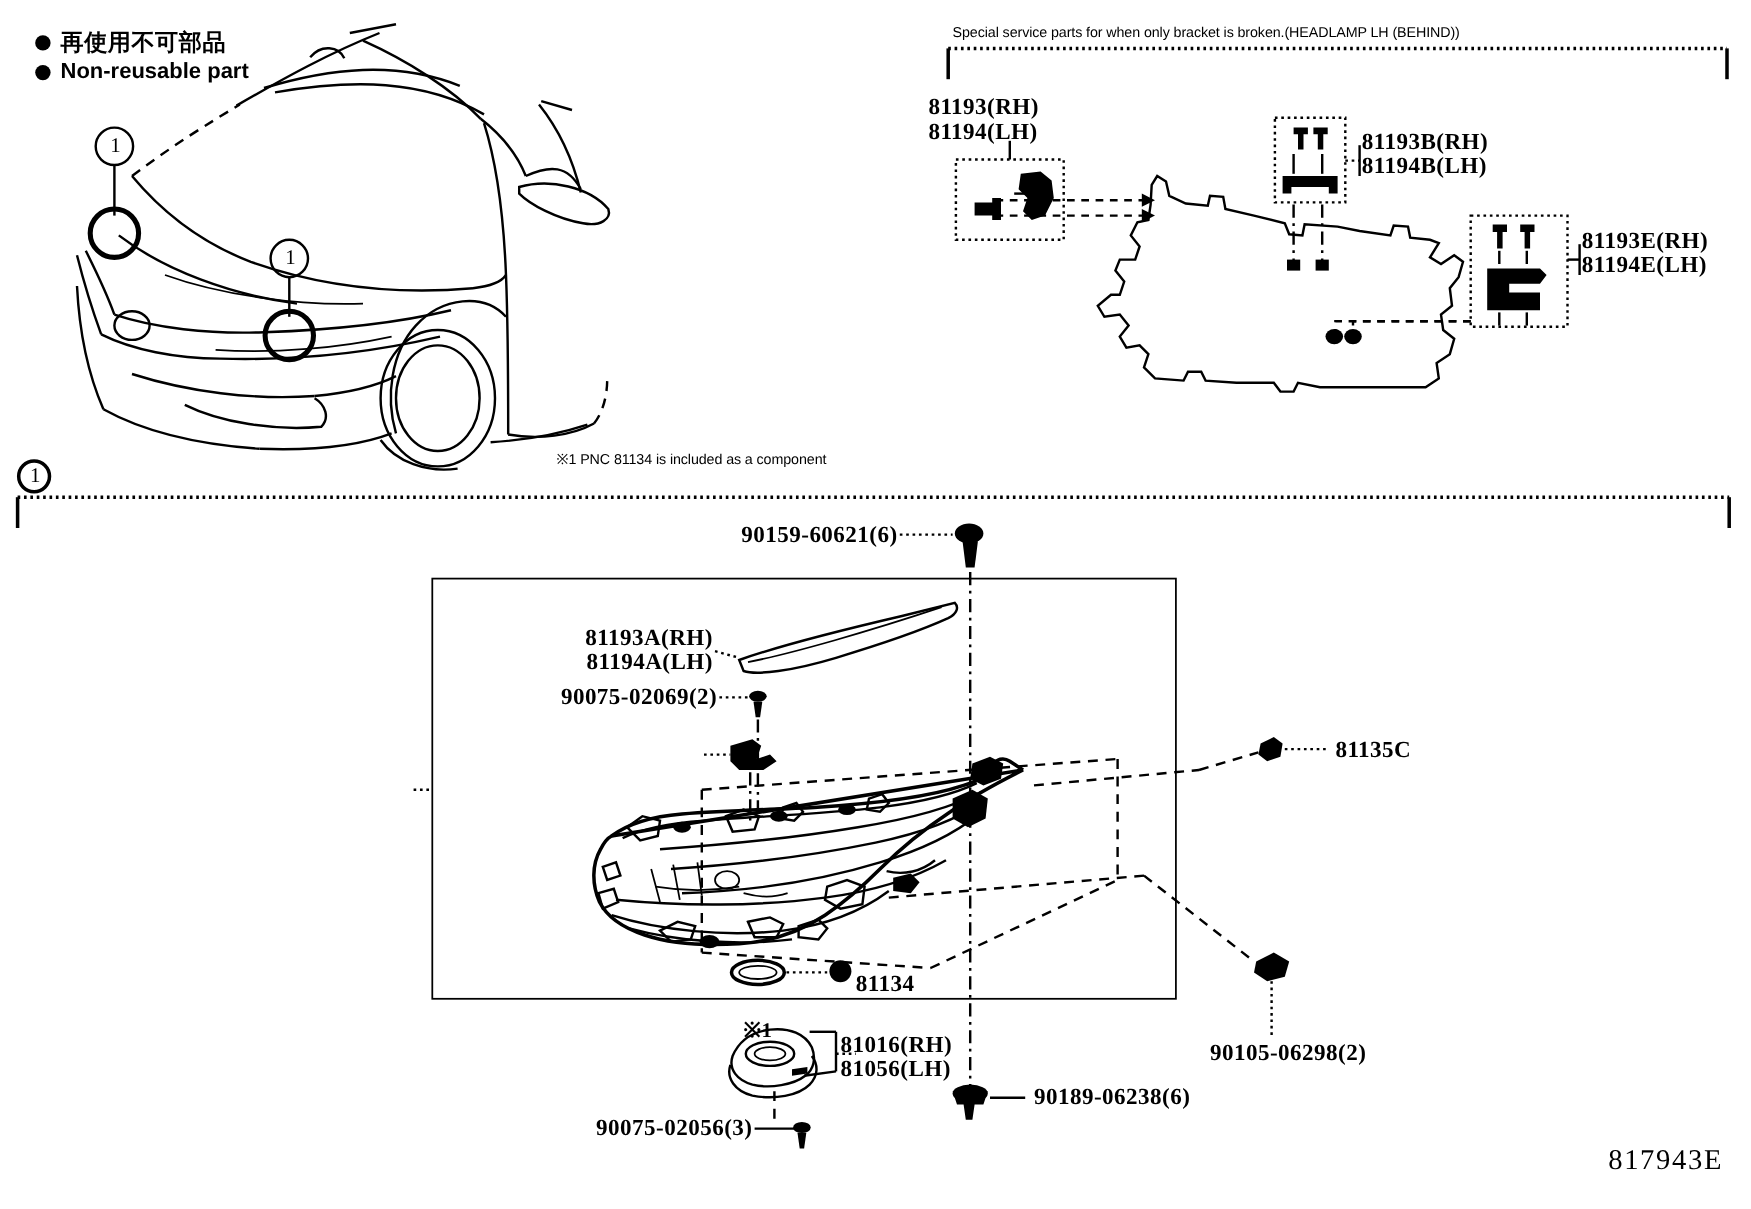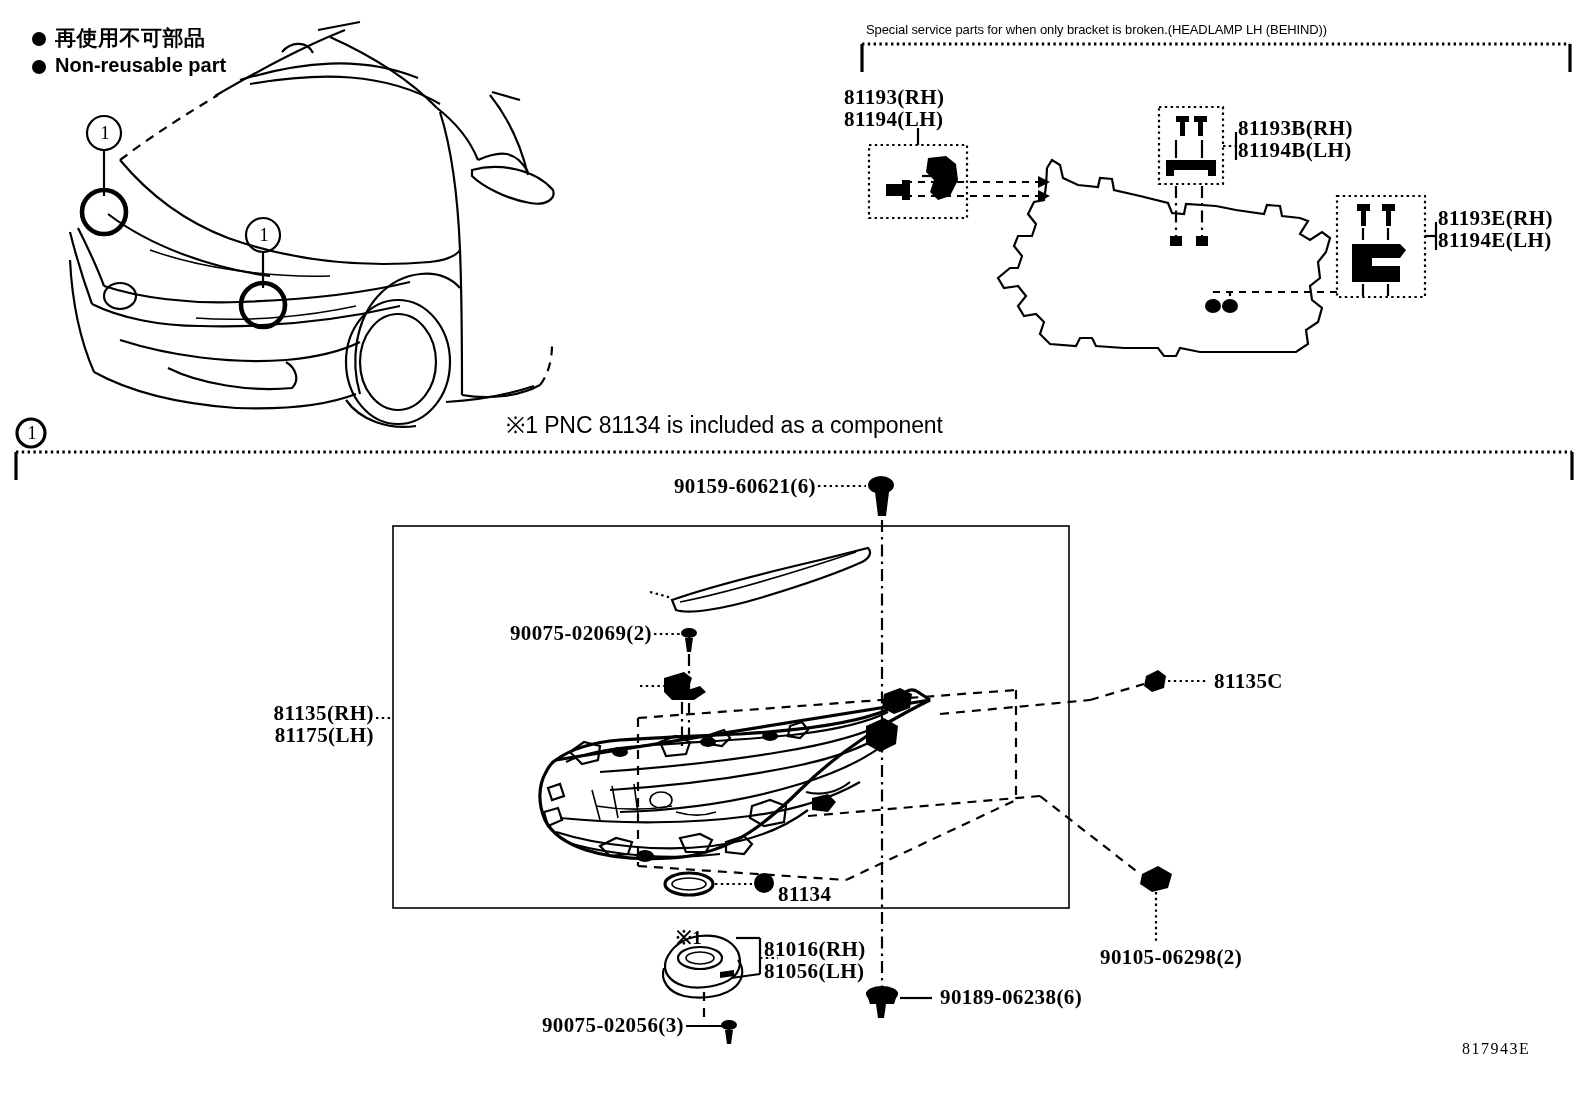--- a/index.html
+++ b/index.html
@@ -13,23 +13,23 @@
        letter-spacing:.5px;white-space:nowrap;}
   .lgl-en{font-family:"Liberation Sans",sans-serif;font-size:20px;font-weight:700;
           letter-spacing:0px;white-space:nowrap;text-align:center;}
   .dot{display:inline-block;width:14px;height:14px;border-radius:50%;
        background:#000;vertical-align:middle;margin-right:9px;}
 
   .pn{font-family:"Liberation Serif",serif;font-size:21px;font-weight:700;
       letter-spacing:.4px;white-space:nowrap;line-height:1.06;}
   .hdr{font-family:"Liberation Sans",sans-serif;font-size:13px;font-weight:400;
        letter-spacing:-.1px;white-space:nowrap;}
-  .note{font-family:"Liberation Sans",sans-serif;font-size:23px;font-weight:400;
+  .note{font-family:"Liberation Sans",sans-serif;font-size:13px;font-weight:400;
         letter-spacing:-.1px;white-space:nowrap;}
-  .dwg{font-family:"Liberation Serif",serif;font-size:16px;font-weight:400;
+  .dwg{font-family:"Liberation Serif",serif;font-size:26px;font-weight:400;
        letter-spacing:1.5px;white-space:nowrap;}
   .tr{text-align:right;}
   .callnum{font-family:"Liberation Serif",serif;font-size:19px;font-weight:400;}
 </style>
 </head>
 <body>
 
 <div class="stage">
 
   <svg viewBox="0 0 1592 1099">
@@ -360,27 +360,27 @@
     <div>81193B(RH)</div>
     <div>81194B(LH)</div>
   </div>
   <div class="abs pn" style="left:1438px;top:207px;">
     <div>81193E(RH)</div>
     <div>81194E(LH)</div>
   </div>
 
   <div class="abs note" style="left:506px;top:408px;">※1 PNC 81134 is included as a component</div>
 
-  <div class="abs pn tr" style="left:130px;top:702px;width:244px;">
-    <div>81135(RH)</div>
-    <div>81175(LH)</div>
-  </div>
 
   <div class="abs pn tr" style="left:578px;top:475px;width:238px;">90159-60621(6)</div>
 
+  <div class="abs pn tr" style="left:410px;top:568px;width:238px;">
+    <div>81193A(RH)</div>
+    <div>81194A(LH)</div>
+  </div>
 
   <div class="abs pn tr" style="left:414px;top:622px;width:238px;">90075-02069(2)</div>
 
 
   <div class="abs pn" style="left:1214px;top:670px;">81135C</div>
 
   <div class="abs pn" style="left:778px;top:872px;margin-top:11px;">81134</div>
 
   <div class="abs pn" style="left:676px;top:928px;font-size:19px;">※1</div>
   <div class="abs pn" style="left:764px;top:938px;">

